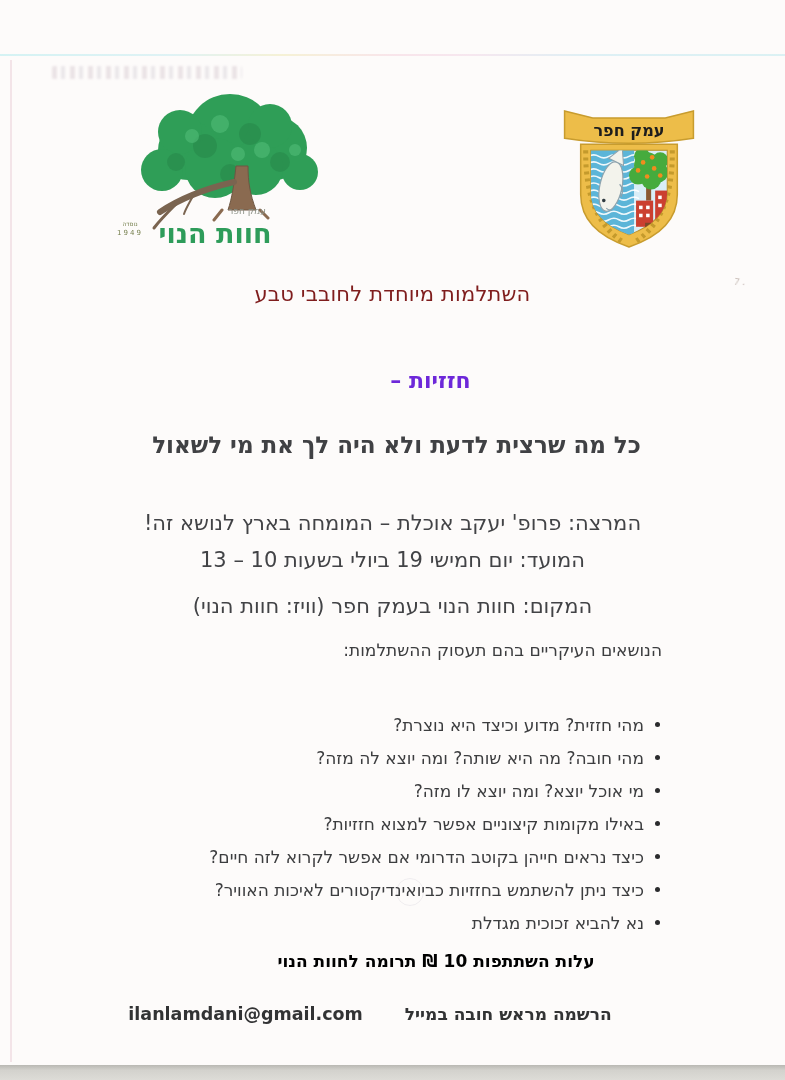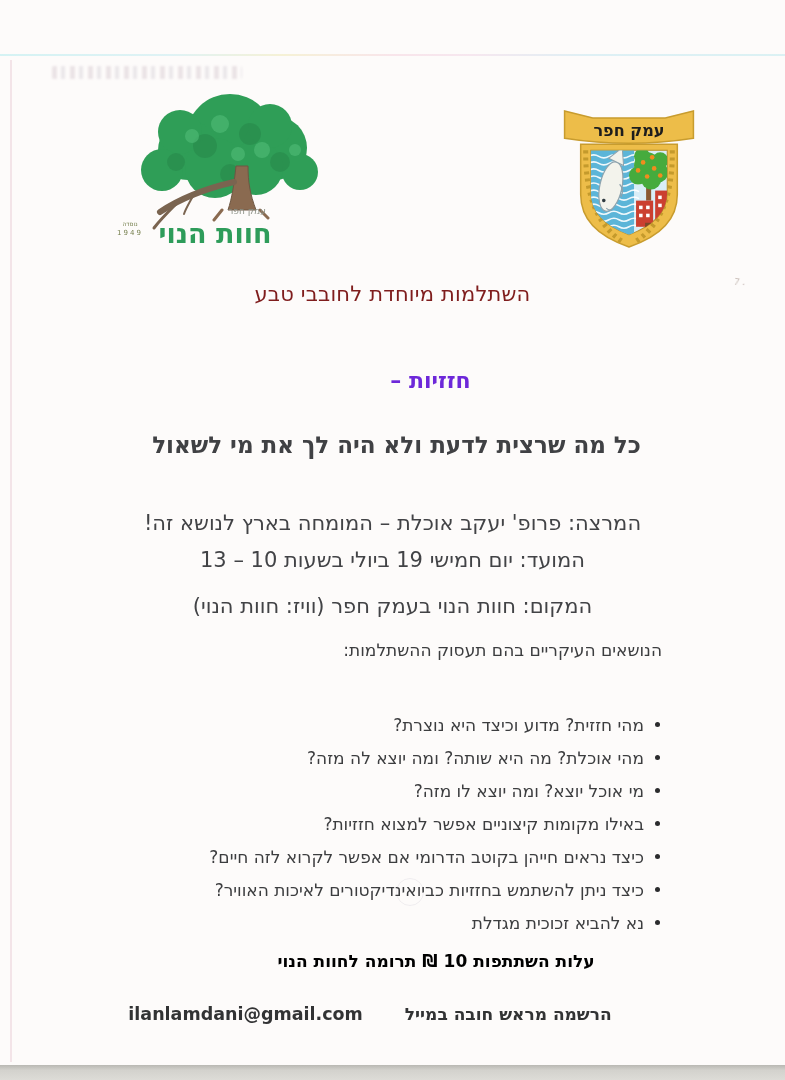--- a/index.html
+++ b/index.html
@@ -204,21 +204,21 @@
     <div class="line detail-place">המקום: חוות הנוי בעמק חפר (וויז: חוות הנוי)</div>
     <div class="line topics-heading">הנושאים העיקריים בהם תעסוק ההשתלמות:</div>
 
     <div class="topics-list">
       <div class="topic-row">
         <span class="topic-dot"></span>
         <span class="topic-text">מהי חזזית? מדוע וכיצד היא נוצרת?</span>
       </div>
       <div class="topic-row">
         <span class="topic-dot"></span>
-        <span class="topic-text">מהי אוכלת? מה היא שותה? ומה יוצא לה מזה?</span>
+        <span class="topic-text">מהי חובה? מה היא שותה? ומה יוצא לה מזה?</span>
       </div>
       <div class="topic-row">
         <span class="topic-dot"></span>
         <span class="topic-text">מי אוכל יוצא? ומה יוצא לו מזה?</span>
       </div>
       <div class="topic-row">
         <span class="topic-dot"></span>
         <span class="topic-text">באילו מקומות קיצוניים אפשר למצוא חזזיות?</span>
       </div>
       <div class="topic-row">

